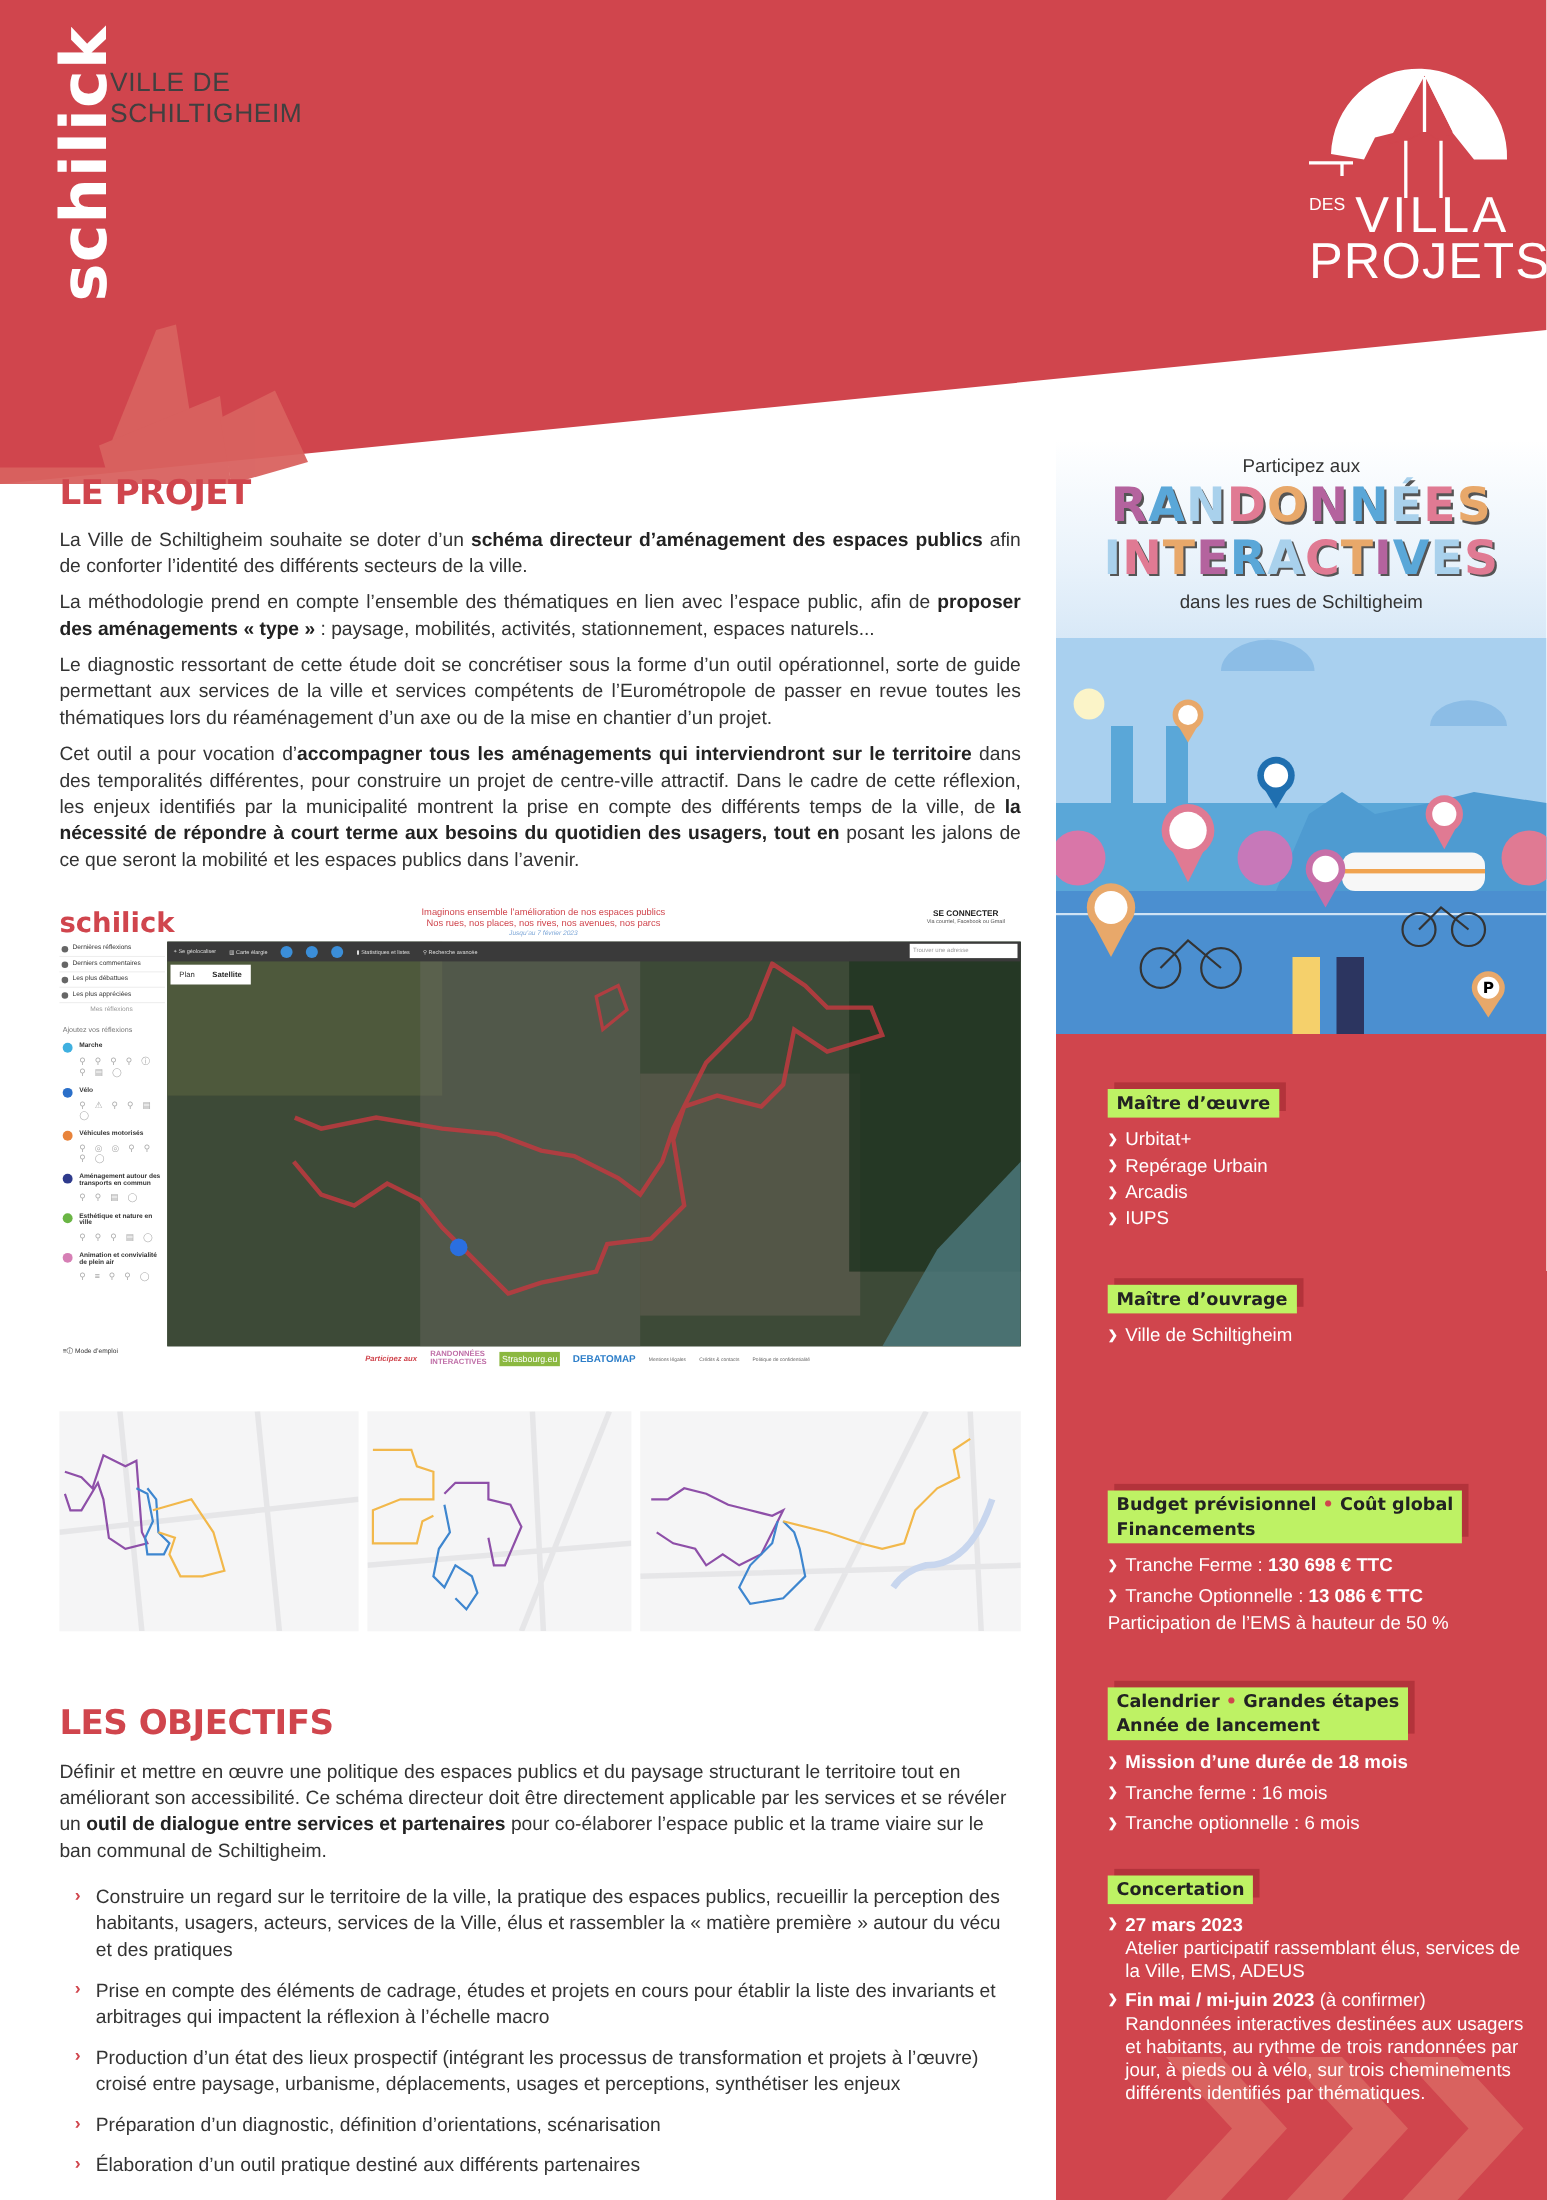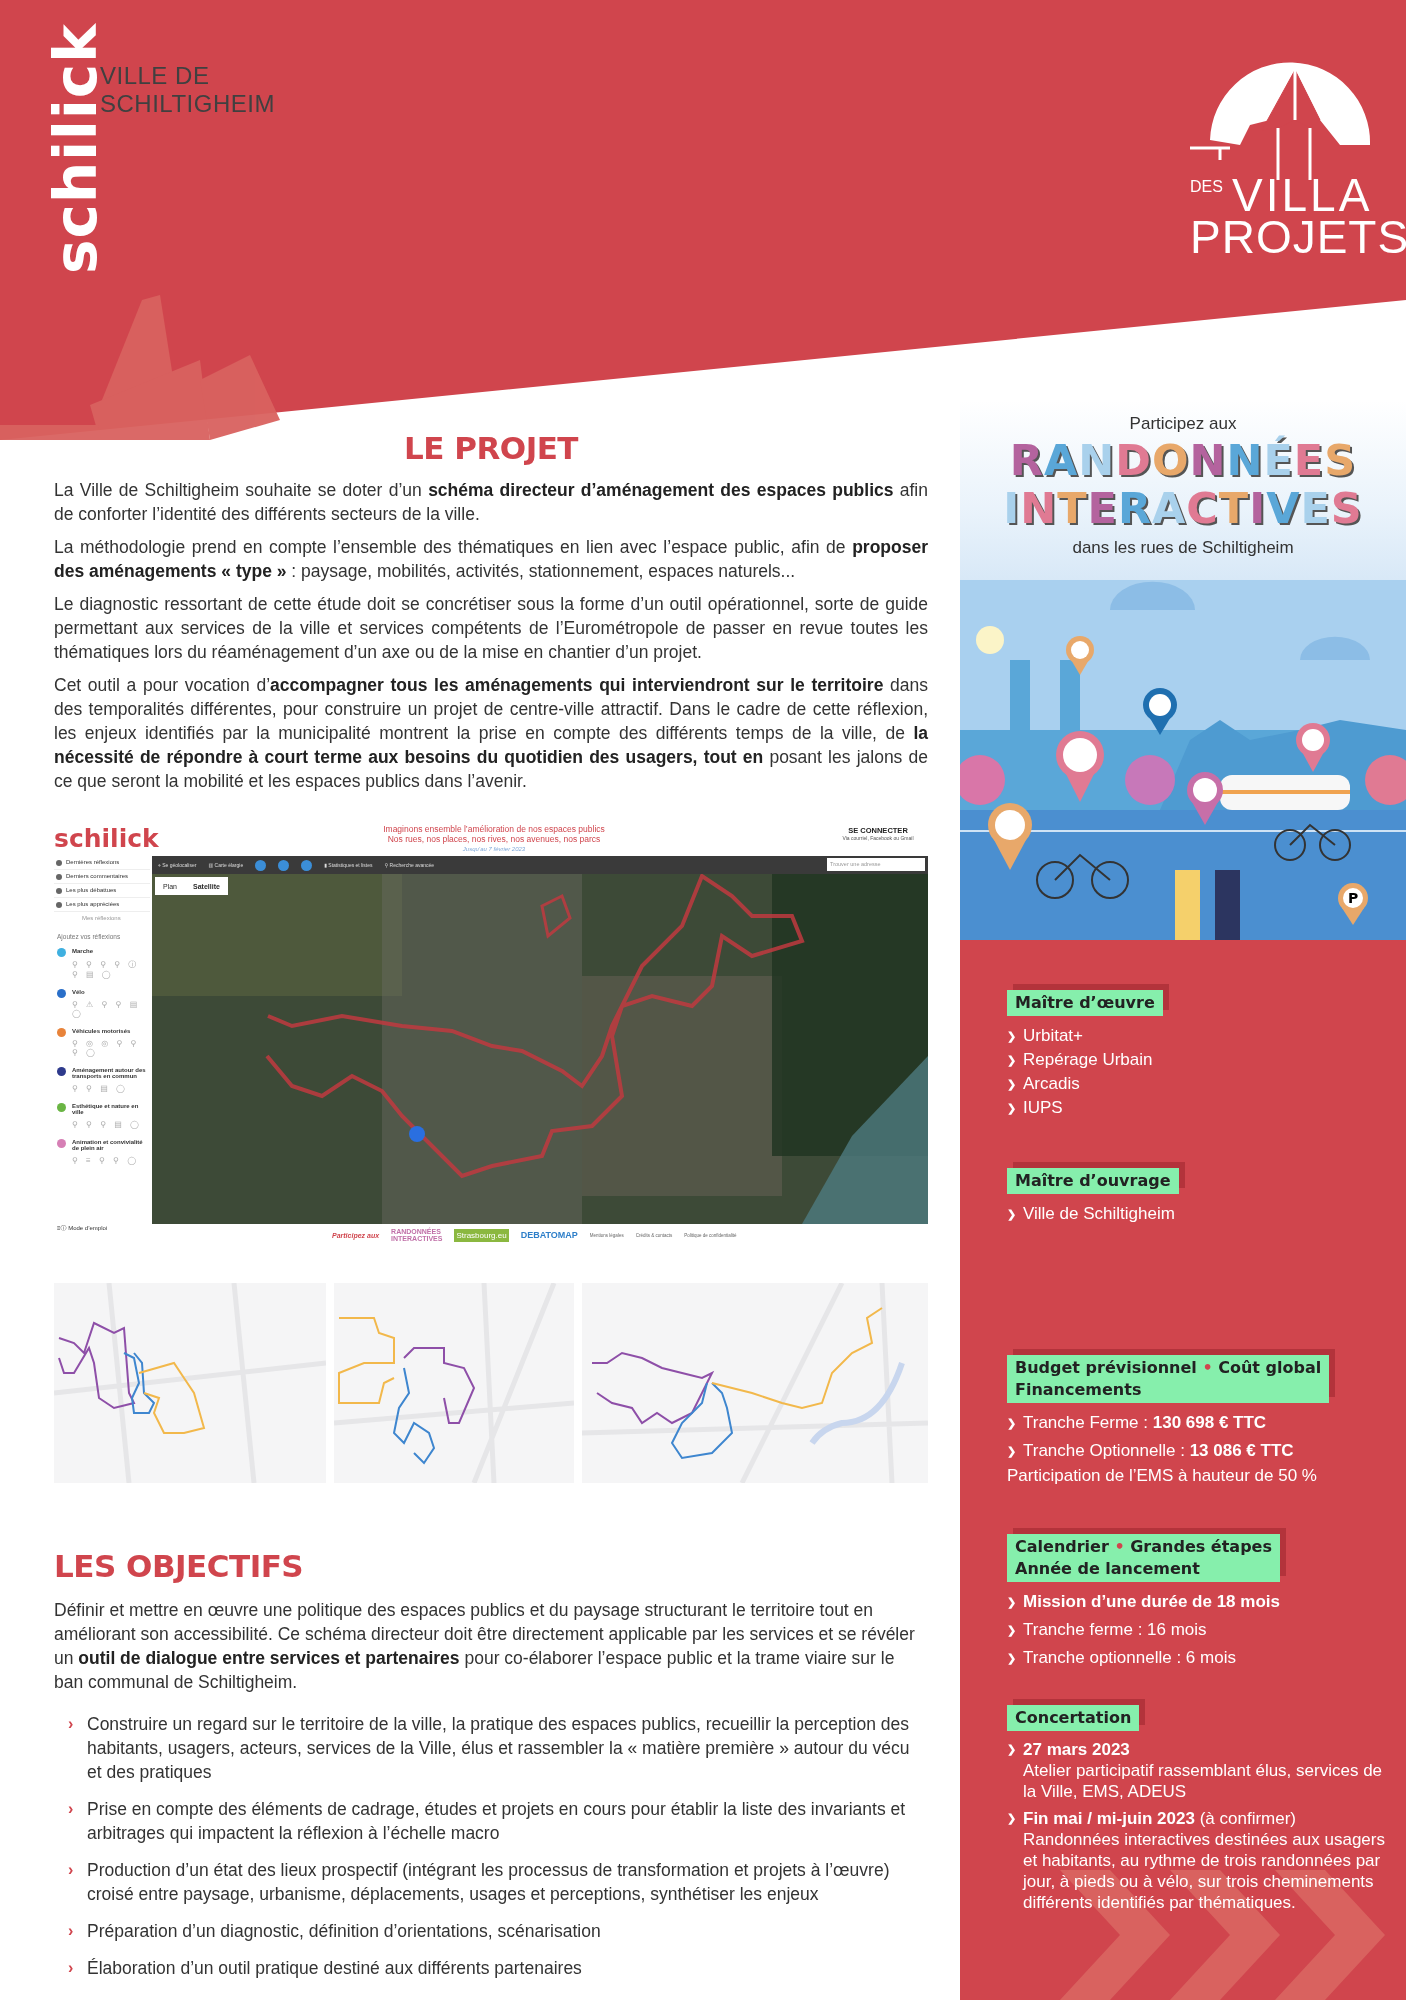--- a/index.html
+++ b/index.html
@@ -10,21 +10,21 @@
   .logo-schilick span { position: absolute; left: 0; top: 230px; transform-origin: 0 0; transform: rotate(-90deg); font-family: "DejaVu Sans", sans-serif; font-weight: bold; font-size: 58px; color: #fff; letter-spacing: 1px; white-space: nowrap; }
   .ville-de { position: absolute; left: 100px; top: 62px; color: #404040; font-size: 24px; line-height: 28px; font-weight: 300; letter-spacing: 0.5px; }
   .main-title { position: absolute; left: 300px; top: 120px; width: 830px; text-align: center; color: #fff; font-family: "DejaVu Sans", sans-serif; font-weight: bold; font-size: 56px; line-height: 66px; letter-spacing: 0.5px; }
   .villa-logo { position: absolute; left: 1190px; top: 50px; width: 200px; height: 220px; }
   .villa-logo .des { position: absolute; left: 0; top: 128px; color: #fff; font-size: 16px; }
   .villa-logo .villa { position: absolute; left: 42px; top: 118px; color: #fff; font-size: 46px; letter-spacing: 3px; font-weight: 300; }
   .villa-logo .projets { position: absolute; left: 0; top: 160px; color: #fff; font-size: 46px; letter-spacing: 1px; font-weight: 300; }
 
   .left { position: absolute; left: 54px; top: 430px; width: 874px; }
   .h2-red { color: #d0454d; font-family: "DejaVu Sans", sans-serif; font-weight: bold; font-size: 31px; letter-spacing: -0.5px; }
-  .projet-title { text-align: center; margin-bottom: 12px; }
+  .projet-title { text-align: left; margin-bottom: 12px; }
   .para { font-size: 17.5px; line-height: 24px; text-align: justify; margin-bottom: 9px; color: #333; }
   .para b { color: #222; }
 
   .screenshot { position: absolute; left: 54px; top: 820px; width: 874px; height: 425px; background: #fff; }
   .ss-logo { position: absolute; left: 0; top: 4px; font-family: "DejaVu Sans", sans-serif; font-weight: bold; font-size: 25px; color: #d0454d; }
   .ss-center { position: absolute; left: 290px; top: 4px; width: 300px; text-align: center; color: #d0454d; font-size: 8.5px; line-height: 10px; }
   .ss-center .date { color: #7fa8d8; font-size: 6px; font-style: italic; }
   .ss-connect { position: absolute; right: 0; top: 6px; width: 100px; text-align: center; }
   .ss-connect .t { font-size: 7.5px; font-weight: bold; color: #222; }
   .ss-connect .s { font-size: 5px; color: #555; }
@@ -62,21 +62,21 @@
 
   .right-top { position: absolute; left: 960px; top: 400px; width: 446px; height: 540px; background: linear-gradient(#ffffff 0%, #eaf3fb 20%, #cfe3f5 40%, #a8cfee 60%); }
   .part-aux { position: absolute; left: 0; top: 14px; width: 100%; text-align: center; font-size: 17px; color: #333; }
   .rando-title { position: absolute; left: 0; top: 36px; width: 100%; text-align: center; font-family: "DejaVu Sans", sans-serif; font-weight: bold; font-size: 43px; line-height: 48px; letter-spacing: 1px; }
   .rando-title span { display: inline-block; }
   .dans-rues { position: absolute; left: 0; top: 138px; width: 100%; text-align: center; font-size: 17px; color: #333; }
   .illus { position: absolute; left: 0; top: 180px; width: 446px; height: 360px; }
 
   .right-panel { position: absolute; left: 960px; top: 940px; width: 446px; height: 1060px; background: #d0454d; color: #fff; }
   .rp-block { position: absolute; left: 47px; width: 380px; }
-  .rp-label { display: inline-block; background: #86efac; color: #222; font-family: "DejaVu Sans", sans-serif; font-weight: bold; font-size: 16px; line-height: 22px; padding: 2px 8px; box-shadow: 6px -6px 0 #b3333b; margin-bottom: 8px; }
+  .rp-label { display: inline-block; background: #bef264; color: #222; font-family: "DejaVu Sans", sans-serif; font-weight: bold; font-size: 16px; line-height: 22px; padding: 2px 8px; box-shadow: 6px -6px 0 #b3333b; margin-bottom: 8px; }
   .rp-label .dot { color: #d0454d; }
   .rp-item { position: relative; padding-left: 16px; font-size: 17px; line-height: 24px; }
   .rp-item:before { content: "\276F"; position: absolute; left: 0; top: 0; font-size: 11px; font-weight: bold; }
   .rp-plain { font-size: 17px; line-height: 26px; }
   .rp-item b { font-weight: bold; }
   .chevrons-bg { position: absolute; left: 100px; bottom: 0; }
 </style>
 </head>
 <body>
 

